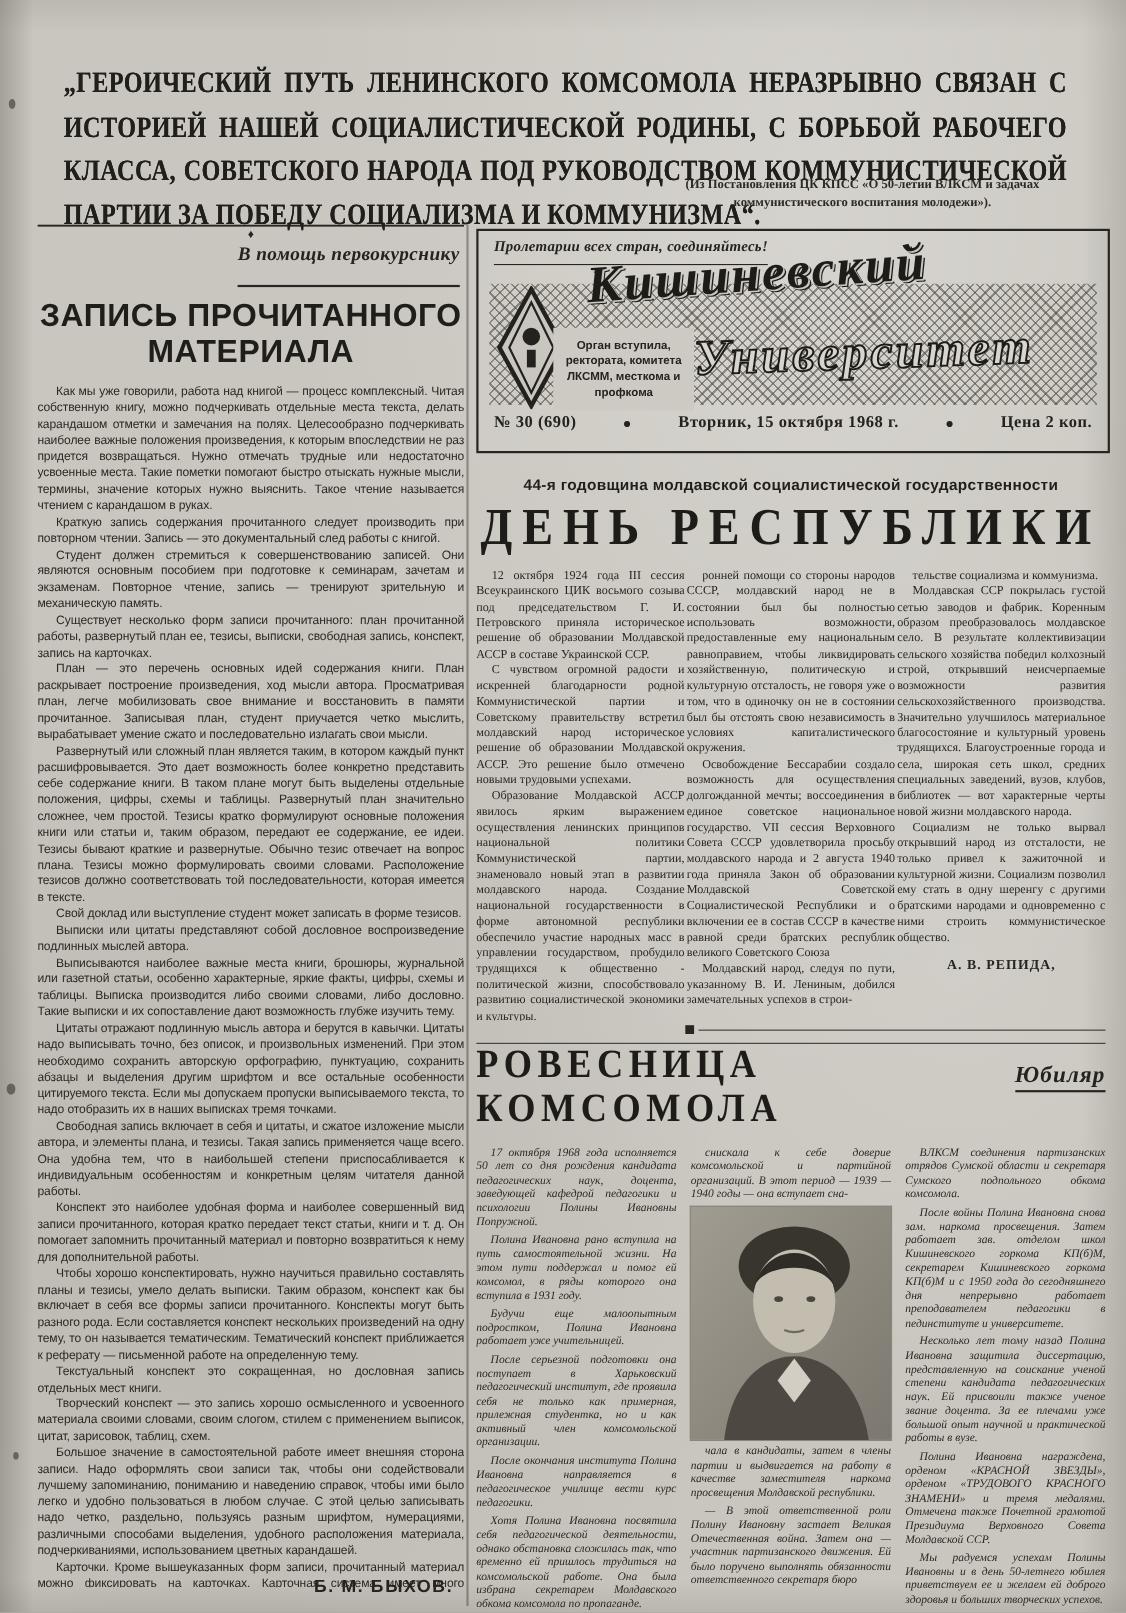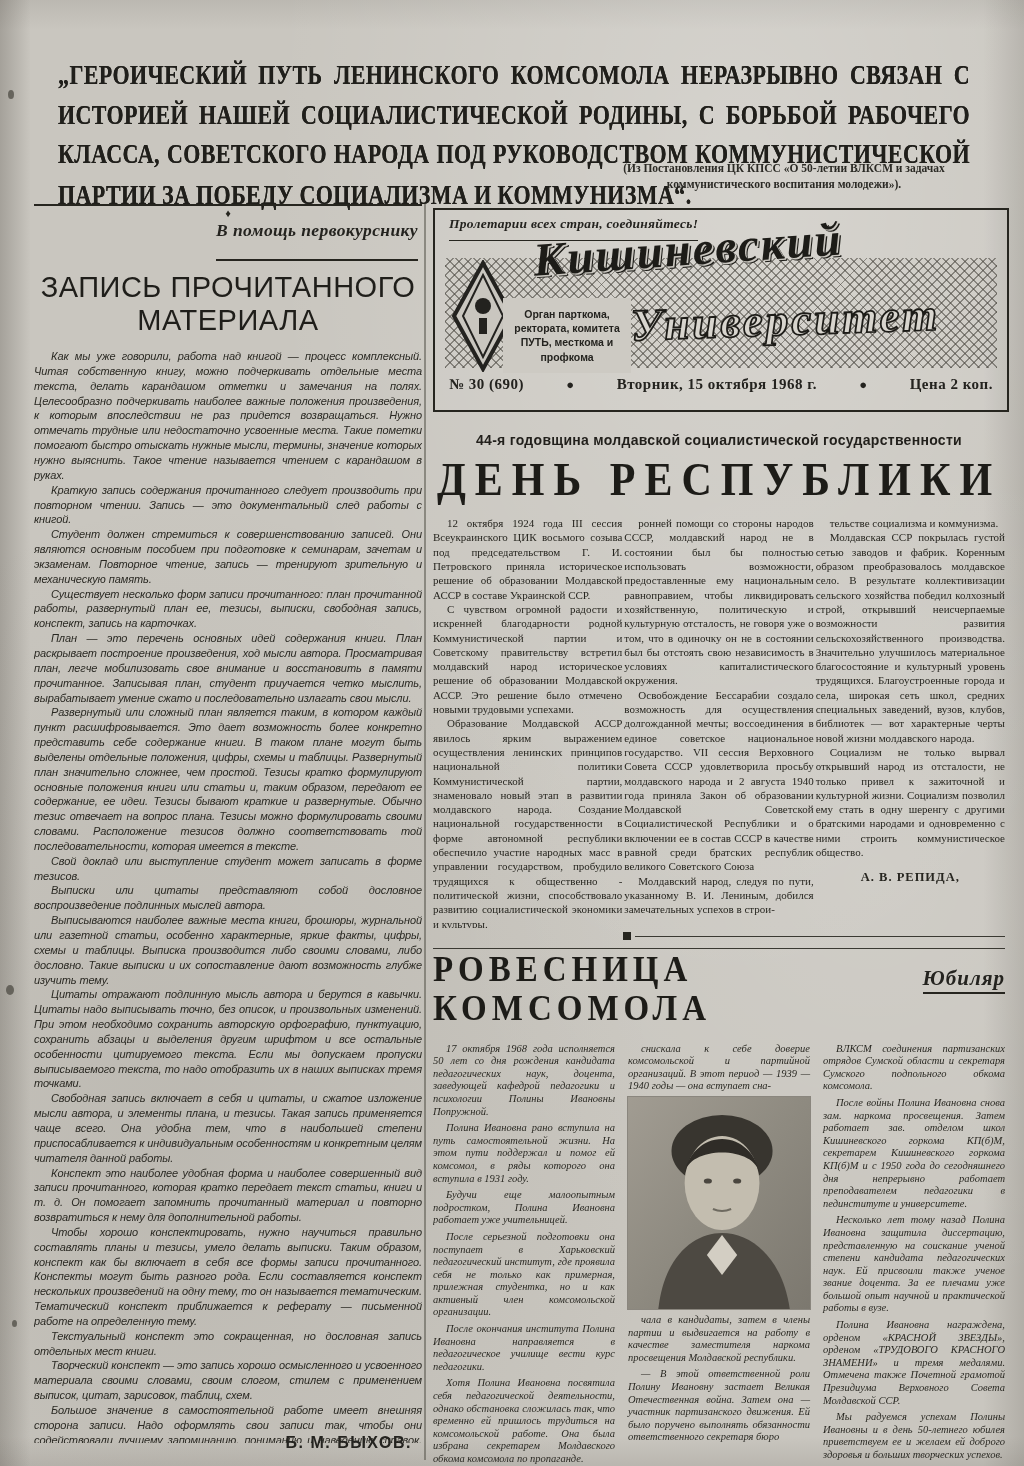--- a/index.html
+++ b/index.html
@@ -25,25 +25,25 @@
     text-align:center;font-weight:700;color:#2b2a25;}
 
   
   .left-col{position:absolute;left:34px;top:204px;width:388px;height:1256px;overflow:hidden;}
   .left-rule{border-top:2.5px solid #26251f;width:100%;}
   .diamond-orn{text-align:center;font-size:11px;line-height:14px;color:#26251f;}
   .kicker-wrap{text-align:right;padding-right:4px;margin-top:0;}
   .kicker{display:inline-block;font-style:italic;font-weight:700;font-size:17.5px;
     border-bottom:2px solid #26251f;padding-bottom:18px;letter-spacing:.4px;}
   .left-title{margin:10px 0 12px 0;text-align:center;
-    font-family:"Liberation Sans", sans-serif;font-weight:400;font-size:29px;line-height:1.14;
+    font-family:"Liberation Sans", sans-serif;font-weight:700;font-size:29px;line-height:1.14;
     letter-spacing:.5px;color:#1f1e1a;}
   .left-body{height:1094px;overflow:hidden;
     font-family:"Liberation Sans", sans-serif;font-size:11px;line-height:1.35;
-    text-align:justify;letter-spacing:-0.1px;color:#2a2923;font-style:italic;}
+    text-align:justify;letter-spacing:-0.1px;color:#2a2923;}
   .left-body .para{margin:0;text-indent:17px;}
   .left-sig{position:absolute;bottom:8px;right:10px;
     font-family:"Liberation Sans", sans-serif;font-weight:700;font-size:16px;letter-spacing:1.5px;}
 
   
   .vrule{position:absolute;left:424px;top:204px;width:1.5px;height:1256px;background:#56534b;opacity:.55;}
 
   
   .masthead{position:absolute;left:433px;top:208px;width:572px;height:200px;
     border:2px solid #26251f;background:rgba(255,255,255,0.05);}
@@ -140,21 +140,21 @@
 
   <section class="masthead">
     <div class="slogan">Пролетарии всех стран, соединяйтесь!</div>
     <div class="hatch-band"></div>
     <svg class="badge" viewBox="0 0 64 112">
       <polygon points="32,3 61,56 32,109 3,56" fill="#c9c6bf" stroke="#23221f" stroke-width="4"></polygon>
       <polygon points="32,15 52,56 32,97 12,56" fill="none" stroke="#23221f" stroke-width="2"></polygon>
       <circle cx="32" cy="46" r="8" fill="#23221f"></circle>
       <rect x="28" y="58" width="8" height="16" fill="#23221f"></rect>
     </svg>
-    <div class="organ-box">Орган парткома, ректората, комитета ПУТЬ, месткома и профкома</div>
+    <div class="organ-box">Орган вступила, ректората, комитета ЛКСММ, месткома и профкома</div>
     <div class="logo1">Кишиневский</div>
     <div class="logo2">Университет</div>
     <div class="mast-row">
       <span>№ 30 (690)</span>
       <span class="bullet">●</span>
       <span>Вторник, 15 октября 1968 г.</span>
       <span class="bullet">●</span>
       <span>Цена 2 коп.</span>
     </div>
   </section>

